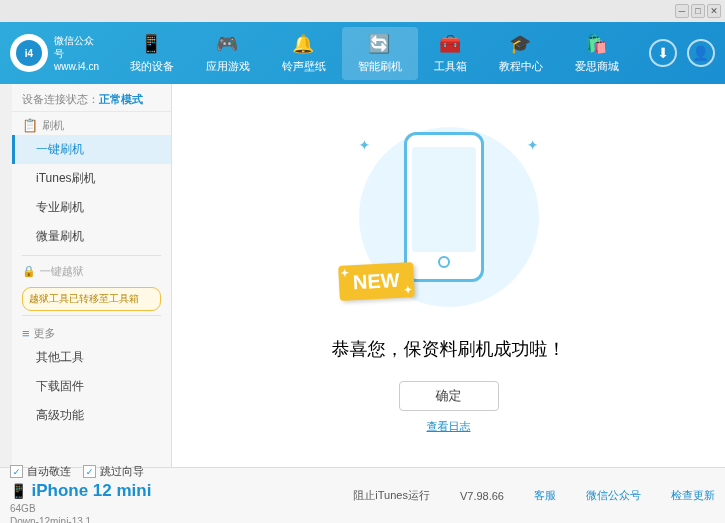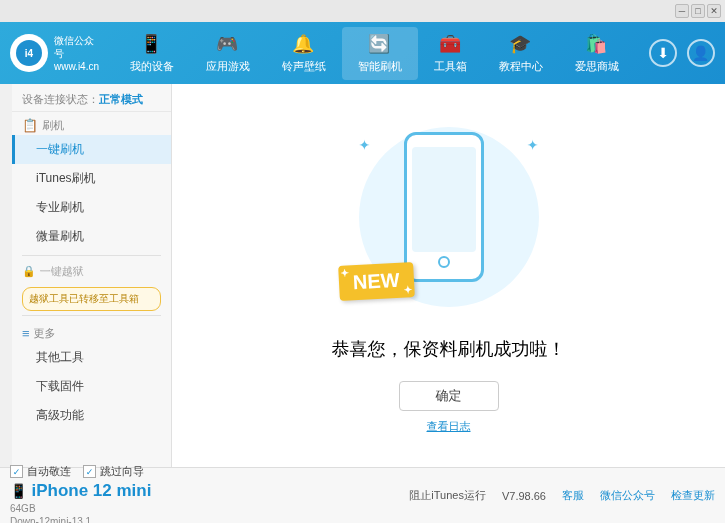--- a/index.html
+++ b/index.html
@@ -318,21 +318,21 @@
     .phone-icon-small {
       font-size: 14px;
       color: #1a8fd1;
     }
 
     
     .status-right {
       margin-left: auto;
       display: flex;
       align-items: center;
-      gap: 16px;
+      gap: 30px;
       font-size: 11px;
       color: #555;
     }
 
     
     .app-wrapper {
       width: 725px;
       height: 523px;
       display: flex;
       flex-direction: column;

